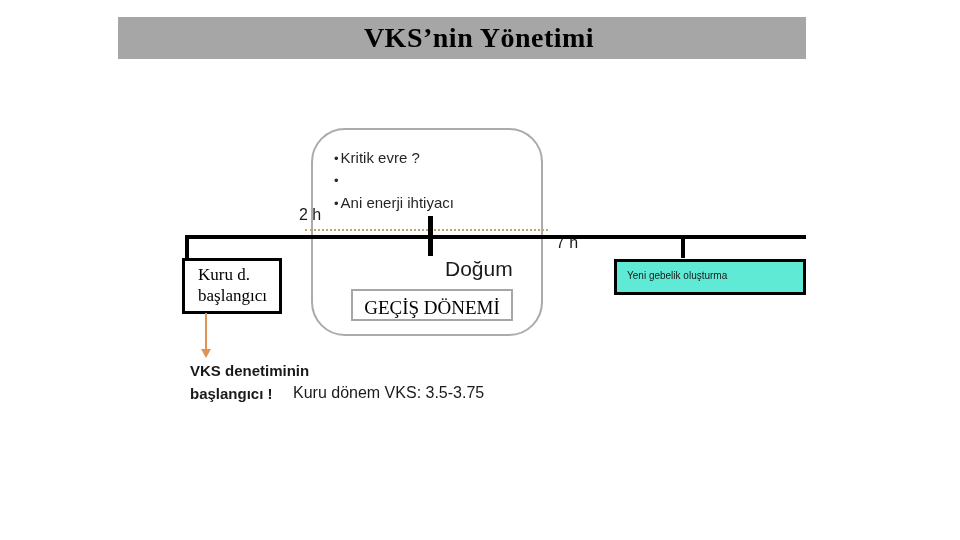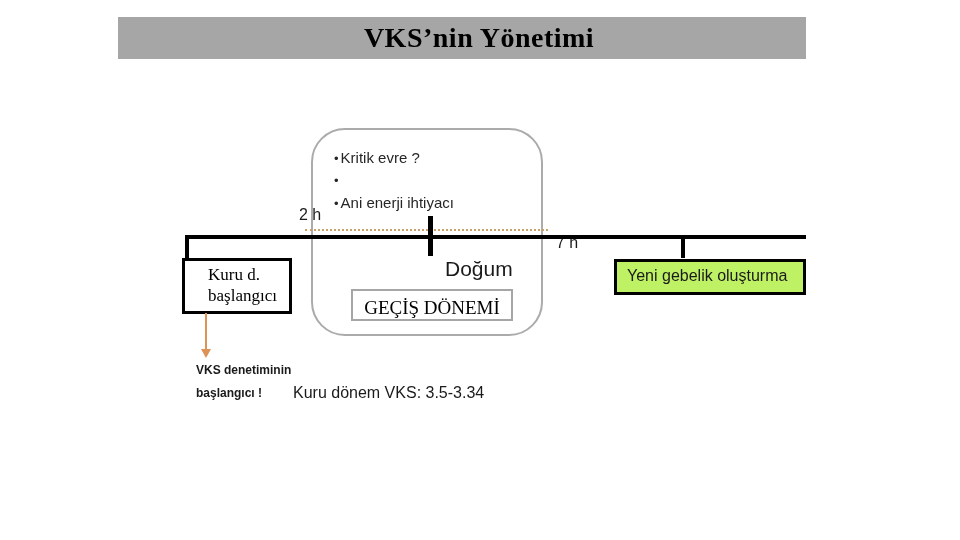--- a/index.html
+++ b/index.html
@@ -83,21 +83,21 @@
   }
   .hour-left  { left: 265px; top: 206px; margin-left: 34px; }
   .hour-right { left: 556px; top: 206px; margin-top: 28px; }
 
   
   .dry-start-box {
     left: 182px; top: 258px;
     width: 74px;
     border: 3px solid #000000;
     background: #ffffff;
-    padding: 3px 7px 5px 23px;
+    padding: 3px 7px 5px 13px;
     font-family: "Liberation Serif", serif;
     font-size: 17px;
     line-height: 21px;
     color: #000000;
   }
 
   
   .birth-label {
     left: 398px; top: 257px;
     font-size: 21px;
@@ -117,46 +117,46 @@
     font-family: "Liberation Serif", serif;
     font-size: 19px;
     color: #000000;
   }
 
   
   .new-pregnancy-box {
     left: 614px; top: 259px;
     width: 166px;
     border: 3px solid #000000;
-    background: #bef264;
+    background: #5eead4;
     padding: 3px 10px 6px 10px;
-    font-size: 16px;
+    font-size: 10px;
     line-height: 21px;
     color: #1a1a1a;
   }
 
   
   .down-arrow-line {
     left: 205px; top: 313px;
     width: 2px; height: 37px;
     background: #dd9355;
   }
   .down-arrow-head {
     left: 201px; top: 349px;
     width: 0; height: 0;
     border-left: 5px solid transparent;
     border-right: 5px solid transparent;
     border-top: 9px solid #dd9355;
   }
 
   
   .vks-note {
-    left: 196px; top: 359px;
+    left: 190px; top: 359px;
     font-weight: bold;
-    font-size: 12px;
+    font-size: 15px;
     line-height: 23px;
     color: #1a1a1a;
   }
   .dry-vks-note {
     left: 293px; top: 384px;
     font-size: 16px;
     color: #1a1a1a;
   }
 </style>
 </head>
@@ -209,15 +209,15 @@
     <div>Yeni gebelik oluşturma</div>
   </div>
 
   <div class="abs down-arrow-line"></div>
   <div class="abs down-arrow-head"></div>
 
   <div class="abs vks-note">
     <div>VKS denetiminin</div>
     <div>başlangıcı !</div>
   </div>
-  <div class="abs dry-vks-note">Kuru dönem VKS: 3.5-3.34</div>
+  <div class="abs dry-vks-note">Kuru dönem VKS: 3.5-3.75</div>
 
 </div>
 
 </body></html>

